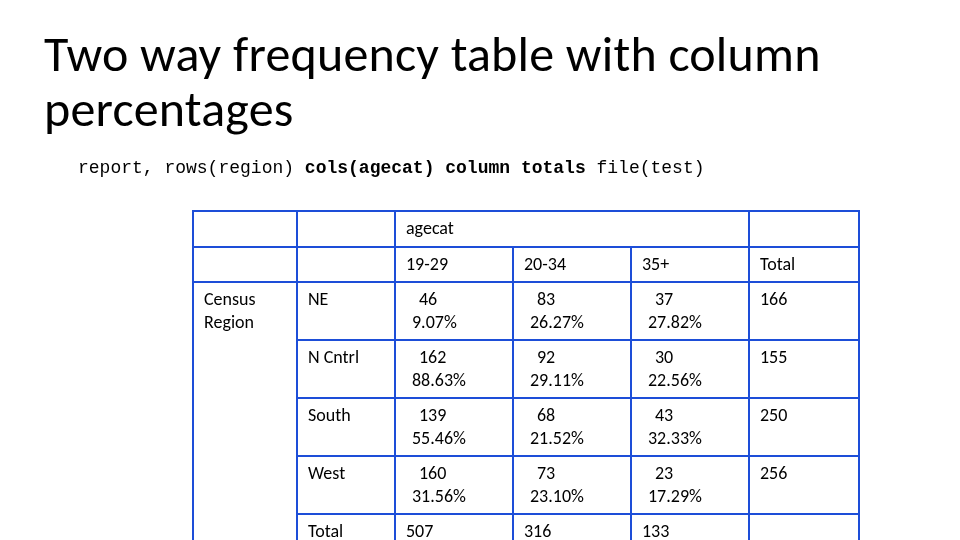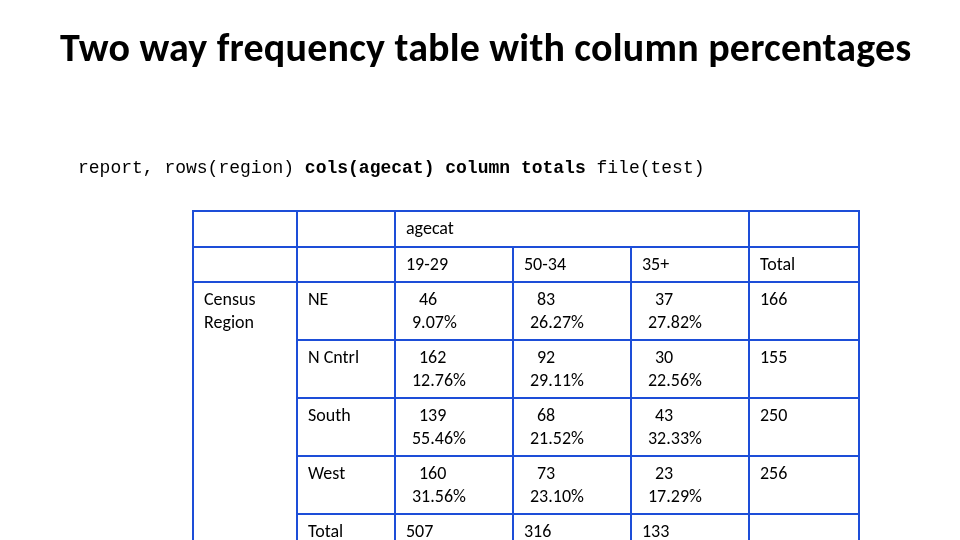--- a/index.html
+++ b/index.html
@@ -12,25 +12,25 @@
     color: #000;
   }
   .slide {
     width: 960px;
     height: 540px;
     position: relative;
     box-sizing: border-box;
   }
   .title {
     position: absolute;
-    left: 60px;
+    left: 44px;
     top: 26px;
-    font-size: 40px;
+    font-size: 50px;
     line-height: 1.1;
-    font-weight: 700;
+    font-weight: 400;
     letter-spacing: 0.2px;
   }
   .code-line {
     position: absolute;
     left: 78px;
     top: 158px;
     font-family: "Courier New", Courier, monospace;
     font-size: 18px;
     white-space: pre;
   }
@@ -81,21 +81,21 @@
       <td></td>
       <td></td>
       <td colspan="3">agecat</td>
       <td></td>
     </tr>
 
     <tr>
       <td></td>
       <td></td>
       <td>19-29</td>
-      <td>50-34</td>
+      <td>20-34</td>
       <td>35+</td>
       <td>Total</td>
     </tr>
 
     <tr>
       <td rowspan="5">Census Region</td>
       <td>NE</td>
       <td>
         <span class="cell-count">46</span>
         <span class="cell-pct">9.07%</span>
@@ -107,21 +107,21 @@
       <td>
         <span class="cell-count">37</span>
         <span class="cell-pct">27.82%</span>
       </td>
       <td>166</td>
     </tr>
     <tr>
       <td>N Cntrl</td>
       <td>
         <span class="cell-count">162</span>
-        <span class="cell-pct">12.76%</span>
+        <span class="cell-pct">88.63%</span>
       </td>
       <td>
         <span class="cell-count">92</span>
         <span class="cell-pct">29.11%</span>
       </td>
       <td>
         <span class="cell-count">30</span>
         <span class="cell-pct">22.56%</span>
       </td>
       <td>155</td>

